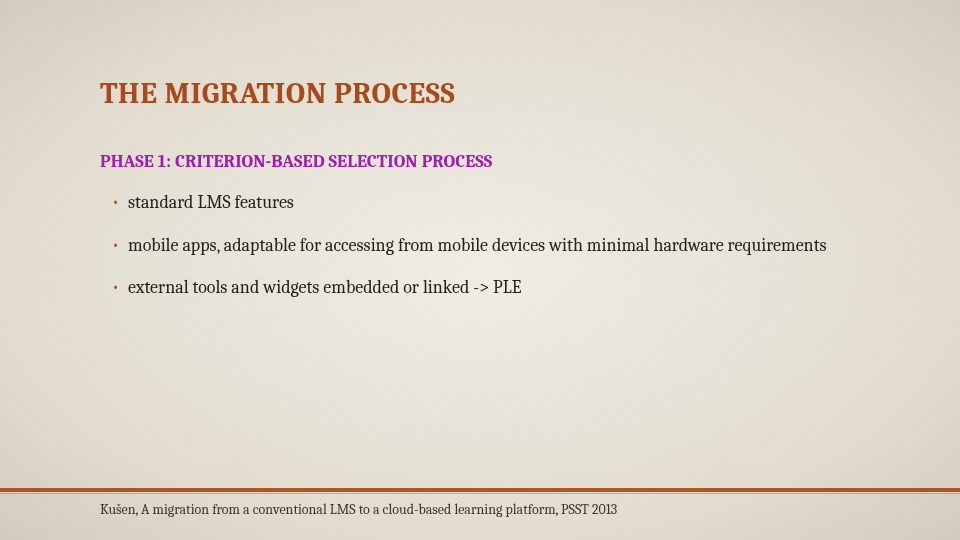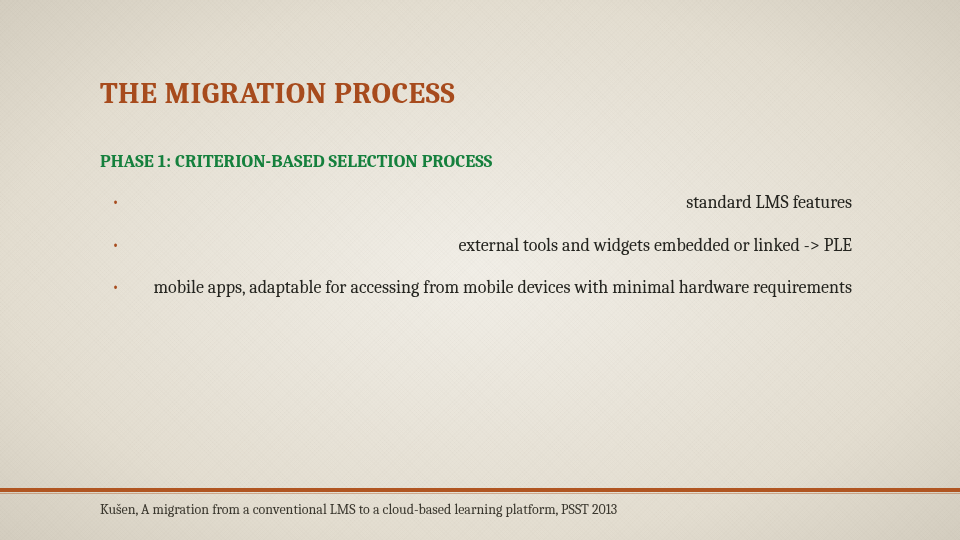--- a/index.html
+++ b/index.html
@@ -30,36 +30,35 @@
   .title {
     font-size: 30px;
     font-weight: 700;
     letter-spacing: 0.5px;
     color: #a74b1d;
     margin-bottom: 40px;
   }
   .subtitle {
     font-size: 18px;
     font-weight: 700;
-    color: #15803d;
+    color: #a21caf;
     margin-bottom: 20px;
   }
   ul.bullets {
     list-style: none;
     padding-left: 12px;
   }
   ul.bullets li {
     position: relative;
     font-size: 18px;
     color: #24241f;
     line-height: 1.25;
     padding-left: 16px;
     margin-bottom: 20px;
     max-width: 740px;
-    text-align: right;
   }
   ul.bullets li::before {
     content: "•";
     position: absolute;
     left: 0;
     top: 0;
     color: #a74b1d;
     font-size: 16px;
   }
   .rule {
@@ -89,18 +88,18 @@
   }
 </style>
 </head>
 <body>
 
 <div class="slide">
   <h1 class="title">THE MIGRATION PROCESS</h1>
   <h2 class="subtitle">PHASE 1: CRITERION-BASED SELECTION PROCESS</h2>
   <ul class="bullets">
     <li>standard LMS features</li>
+    <li>mobile apps, adaptable for accessing from mobile devices with minimal hardware requirements</li>
     <li>external tools and widgets embedded or linked -&gt; PLE</li>
-    <li>mobile apps, adaptable for accessing from mobile devices with minimal hardware requirements</li>
   </ul>
   <div class="rule"></div>
   <div class="footer">Kušen, A migration from a conventional LMS to a cloud-based learning platform, PSST 2013</div>
 </div>
 
 </body></html>

